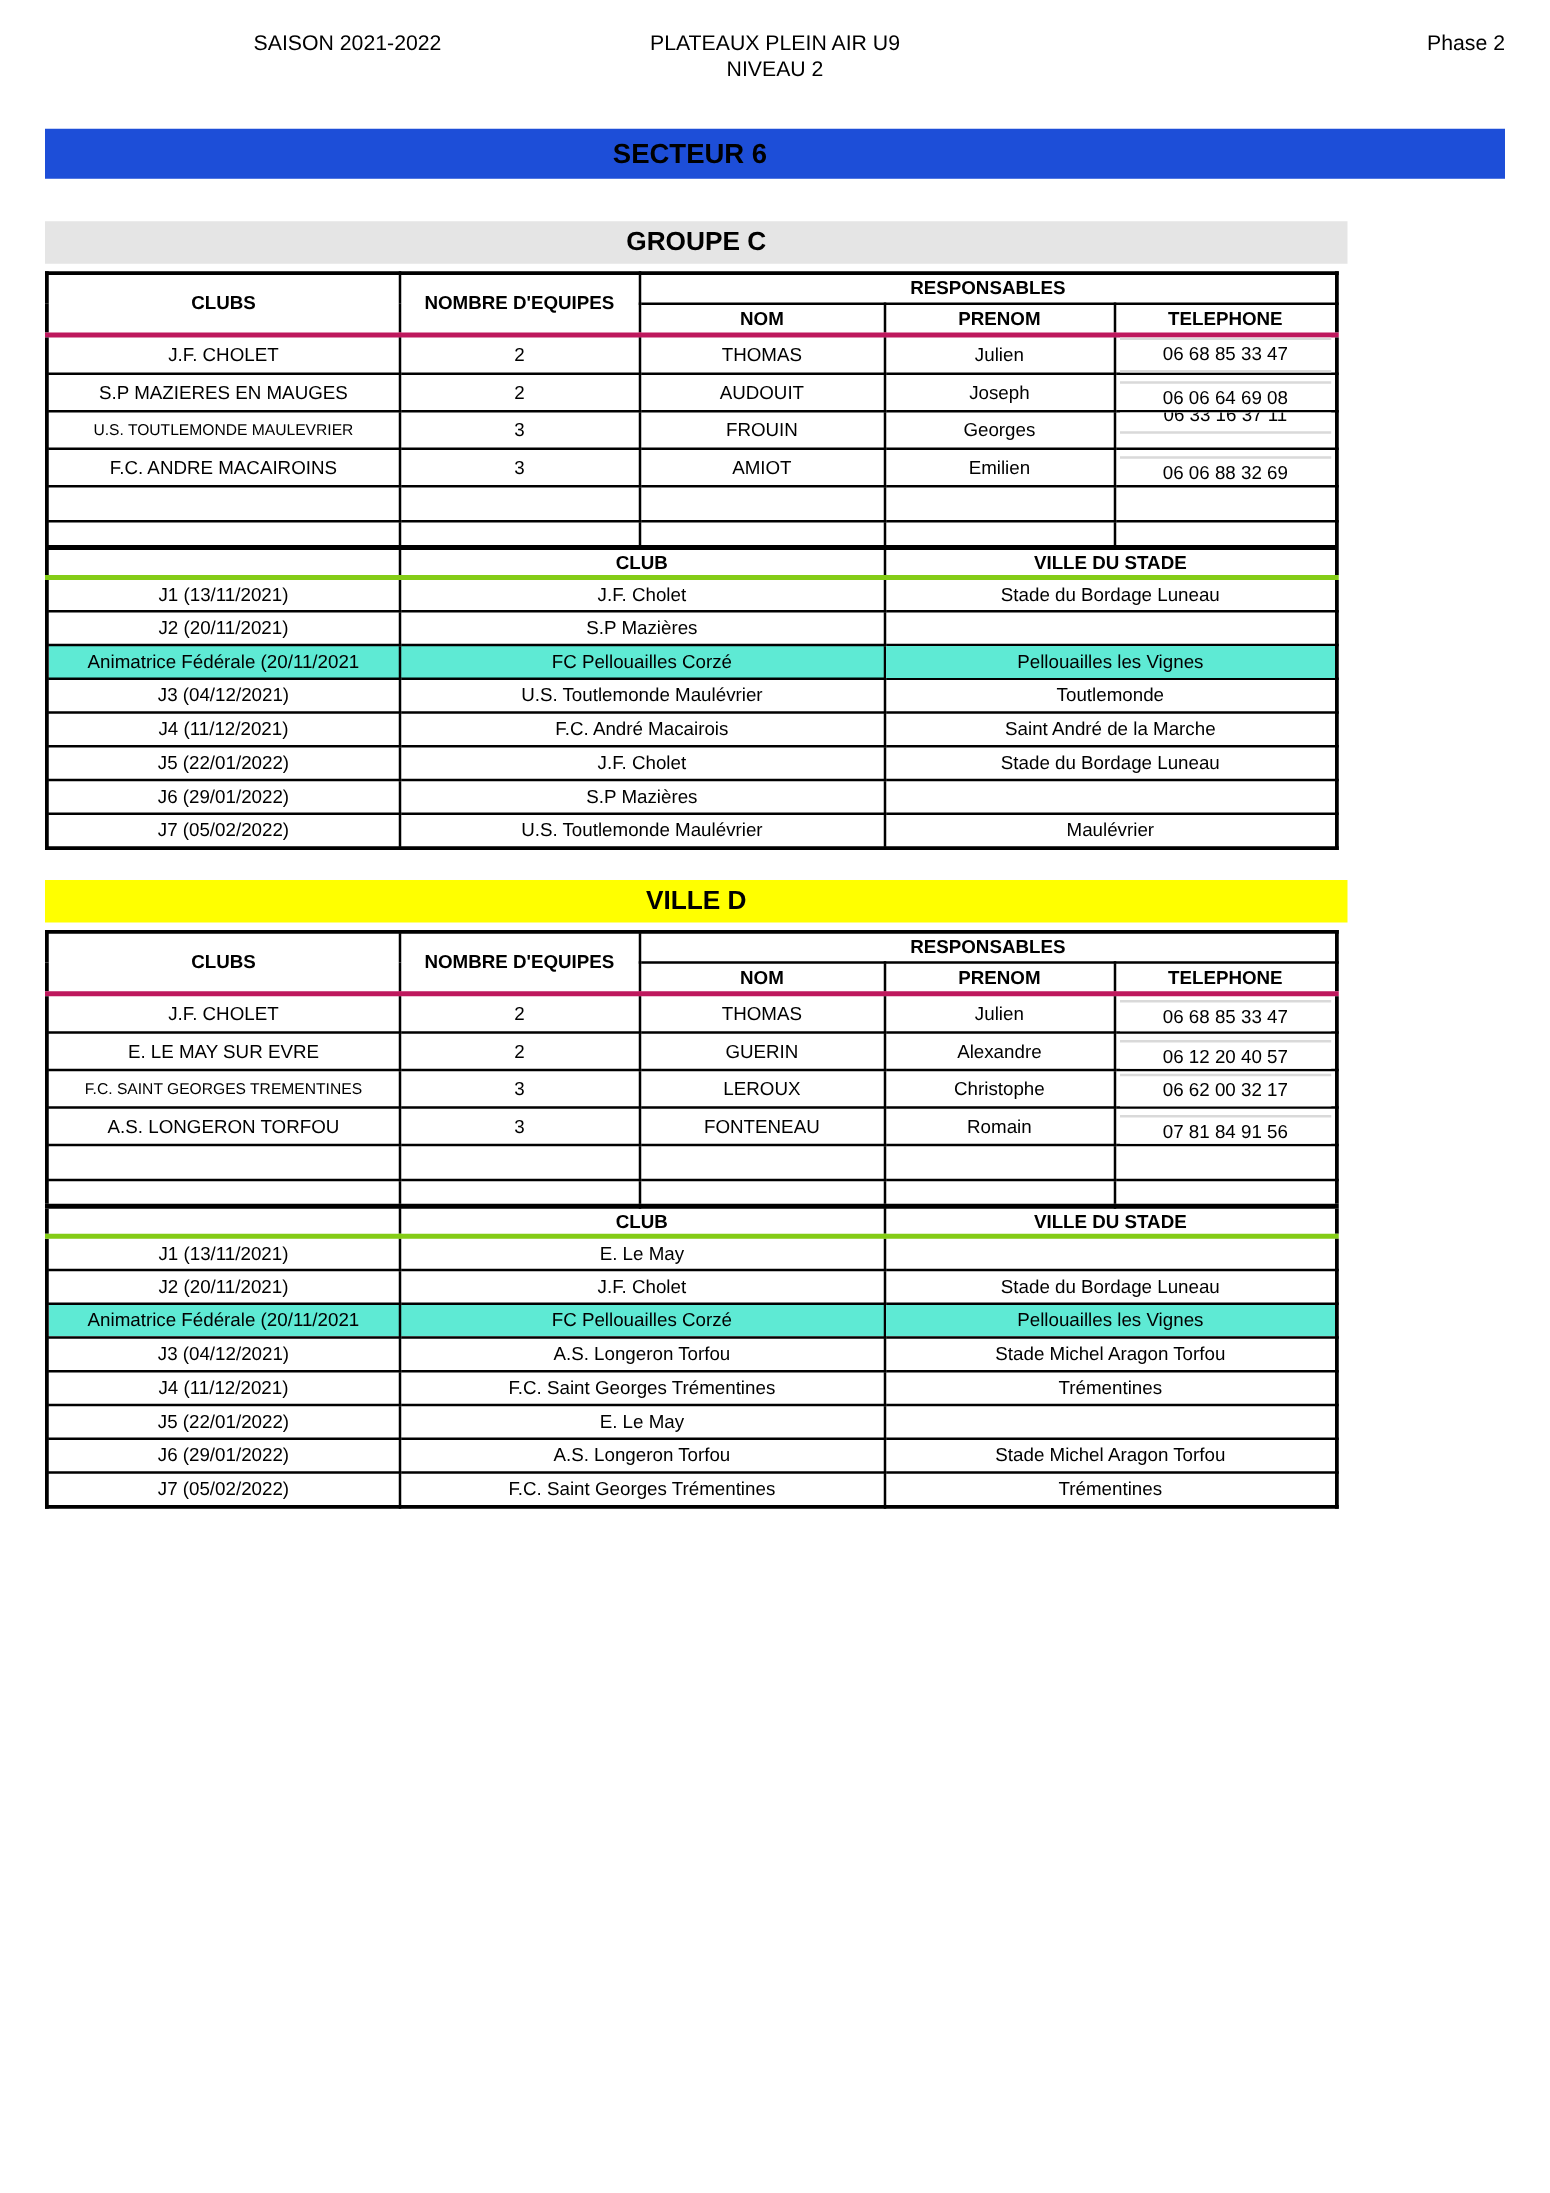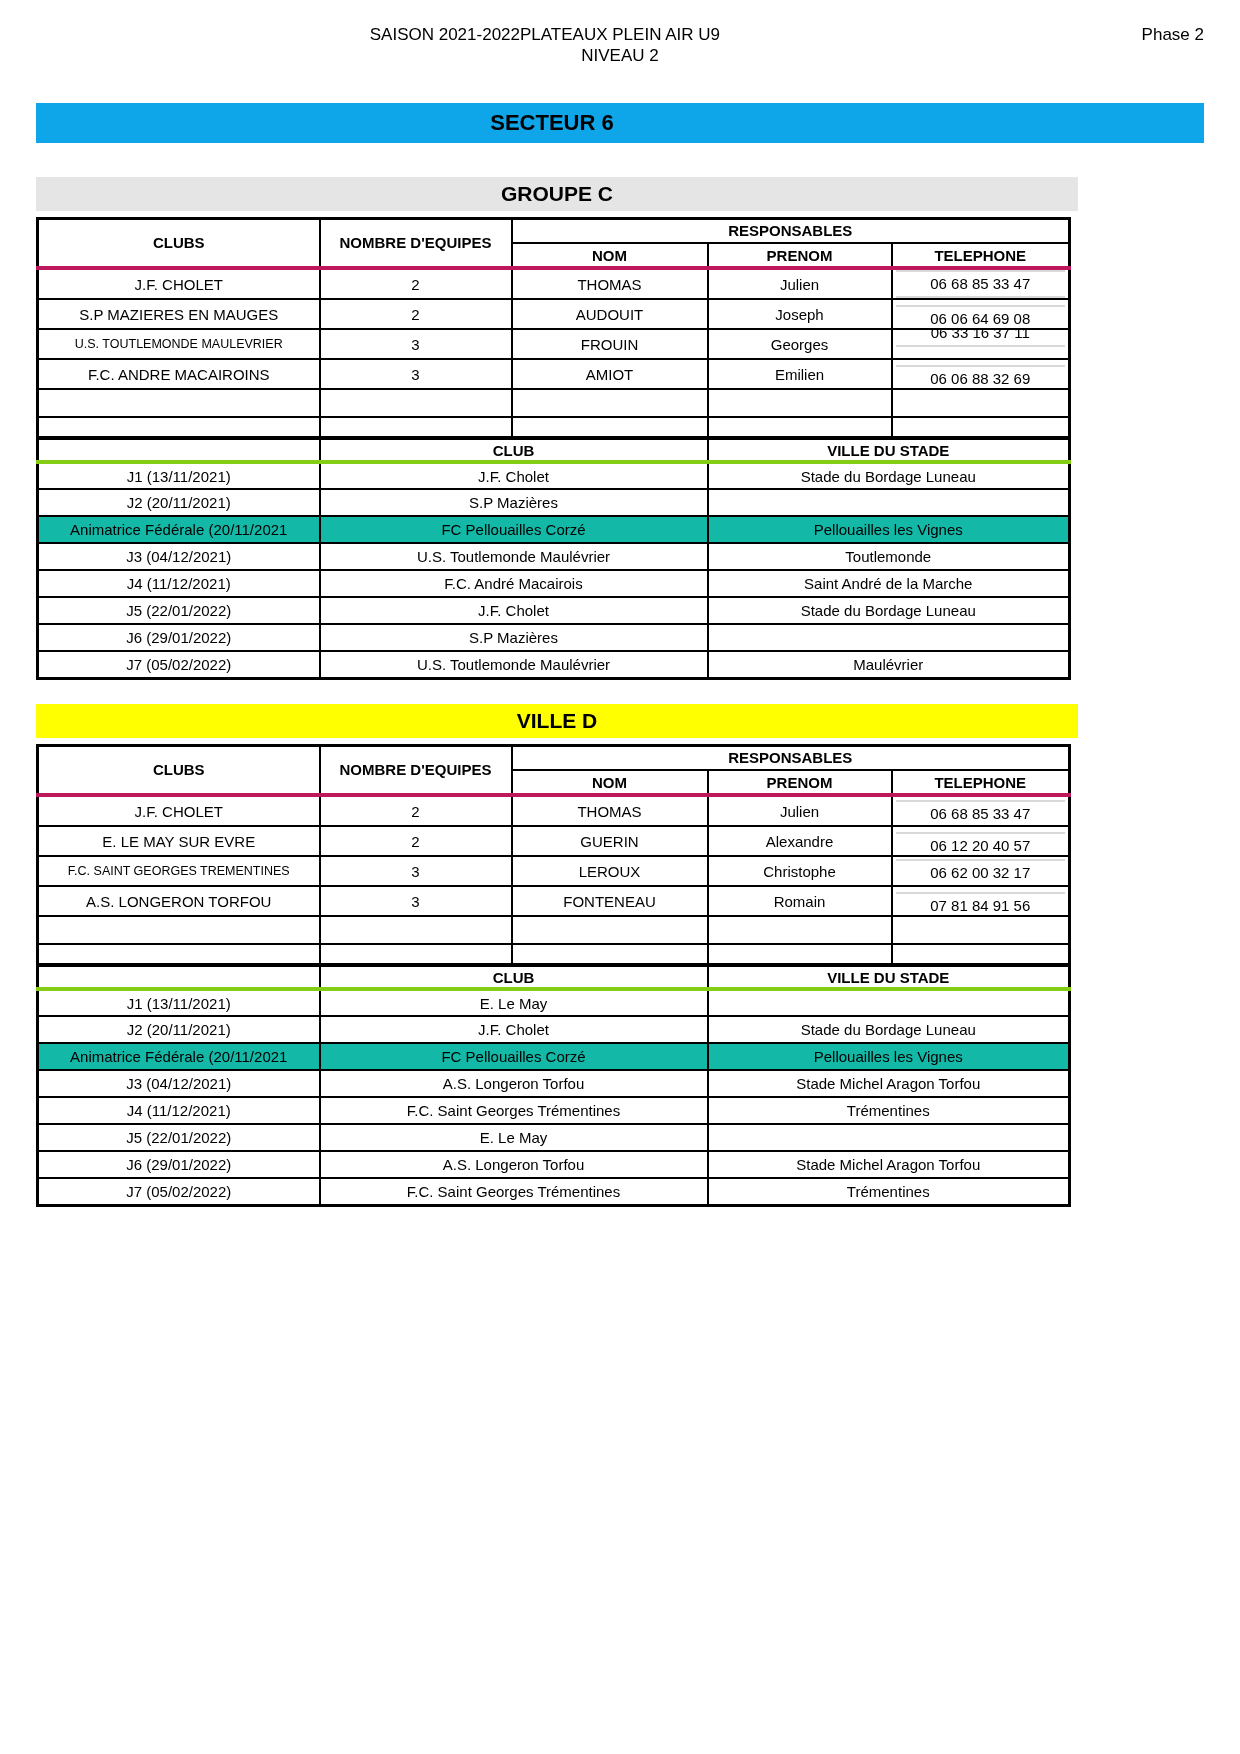--- a/index.html
+++ b/index.html
@@ -14,21 +14,21 @@
   .content { padding: 24px 36px 0 36px; }
 
   
   .doc-header {
     display: grid;
     grid-template-columns: 1fr auto 1fr;
     align-items: start;
     font-size: 17px;
     line-height: 1.25;
   }
-  .doc-header .left  { text-align: right; }
+  .doc-header .left  { text-align: center; }
   .doc-header .mid   { text-align: center; }
   .doc-header .right { text-align: right; }
 
   
   .sector-banner {
     margin-top: 36px;
     width: 1168px; height: 40px;
     display: flex; align-items: center;
   }
   .sector-banner .inner {
@@ -67,21 +67,21 @@
   tbody.clubs-body tr.empty-short { height: 21px; }
   td.c-club.small { font-size: 12.5px; }
   td.c-tel { padding: 0; }
 
   tbody.schedule-body tr.sched-head {
     height: 24px; font-weight: bold;
     border-bottom: 4px solid #84cc16;
   }
   tbody.schedule-body tr { height: 27px; }
 
-  tr.hl td { background: #14b8a6; }
+  tr.hl td { background: #5eead4; }
   tr.hl td.s-ville { position: relative; }
   .row-ext {
     position: absolute;
     top: -2px; bottom: -2px;
     left: 100%; width: 139px;
     background: #FFC000;
     border-top: 2px solid #000;
     border-bottom: 2px solid #000;
     z-index: 3;
   }
@@ -104,21 +104,21 @@
 
   <div class="doc-header">
     <div class="left">SAISON 2021-2022</div>
     <div class="mid">
       <div>PLATEAUX PLEIN AIR U9</div>
       <div>NIVEAU 2</div>
     </div>
     <div class="right">Phase 2</div>
   </div>
 
-  <div class="sector-banner" style="background: #0ea5e9;">
+  <div class="sector-banner" style="background: #1d4ed8;">
     <div class="inner">SECTEUR 6</div>
   </div>
 
   <section>
     <div class="group-banner first" style="background: #e5e5e5;">GROUPE C</div>
 
     <table class="group-table">
       <colgroup>
         <col style="width:282px">
           <col style="width:192px">

